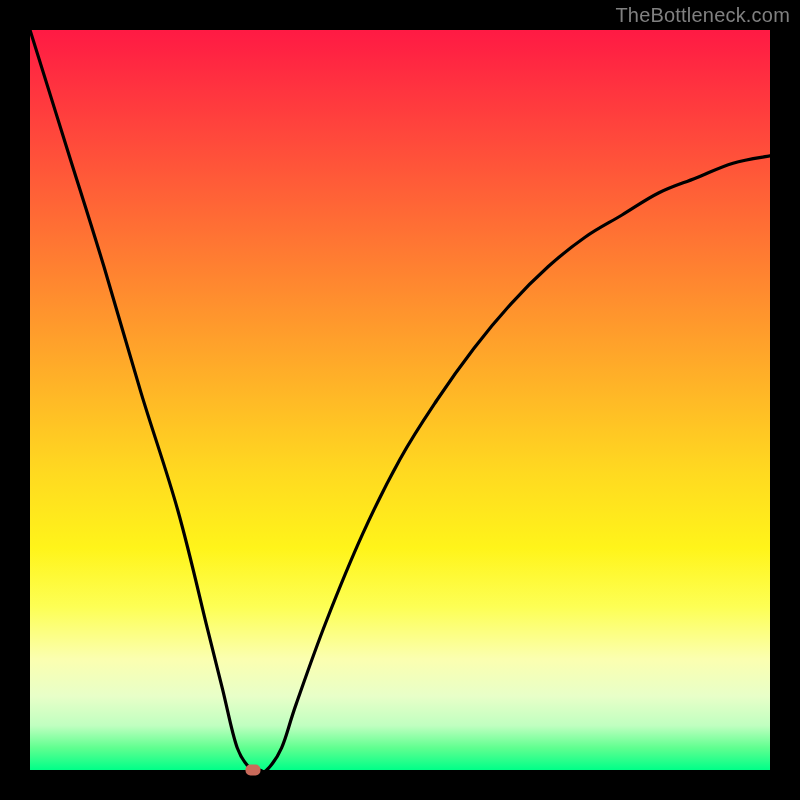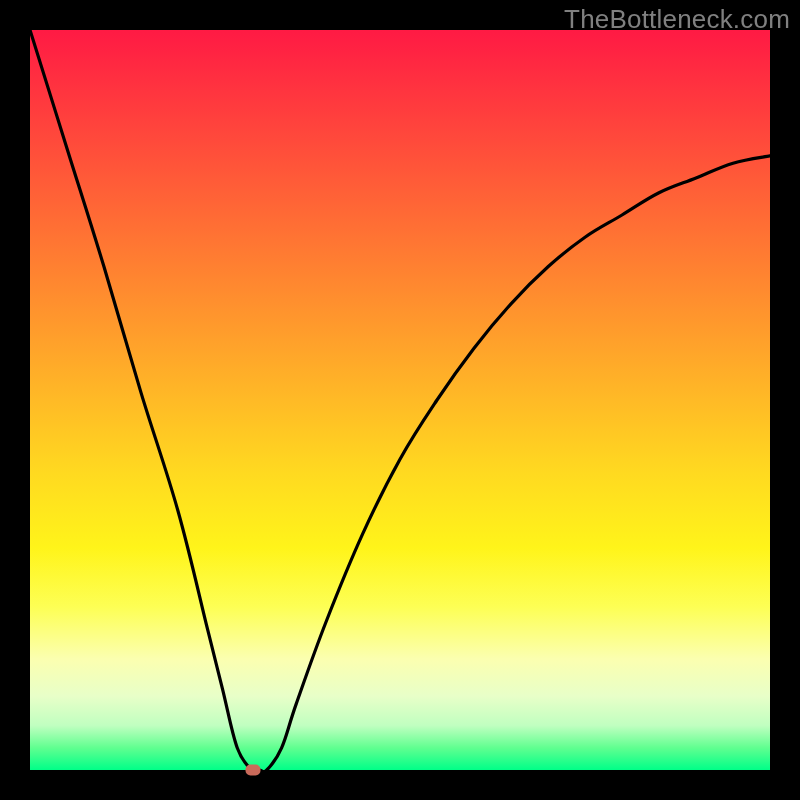--- a/index.html
+++ b/index.html
@@ -47,21 +47,21 @@
     top: 0;
     left: 0;
     width: 740px;
     height: 740px;
   }
   .branding {
     position: absolute;
     top: 4px;
     right: 10px;
     color: #808080;
-    font-size: 26px;
+    font-size: 20px;
     letter-spacing: 0.2px;
   }
   .marker {
     position: absolute;
     width: 15px;
     height: 11px;
     border-radius: 5px;
     background: #c96a5a;
     transform: translate(-50%, -50%);
   }

